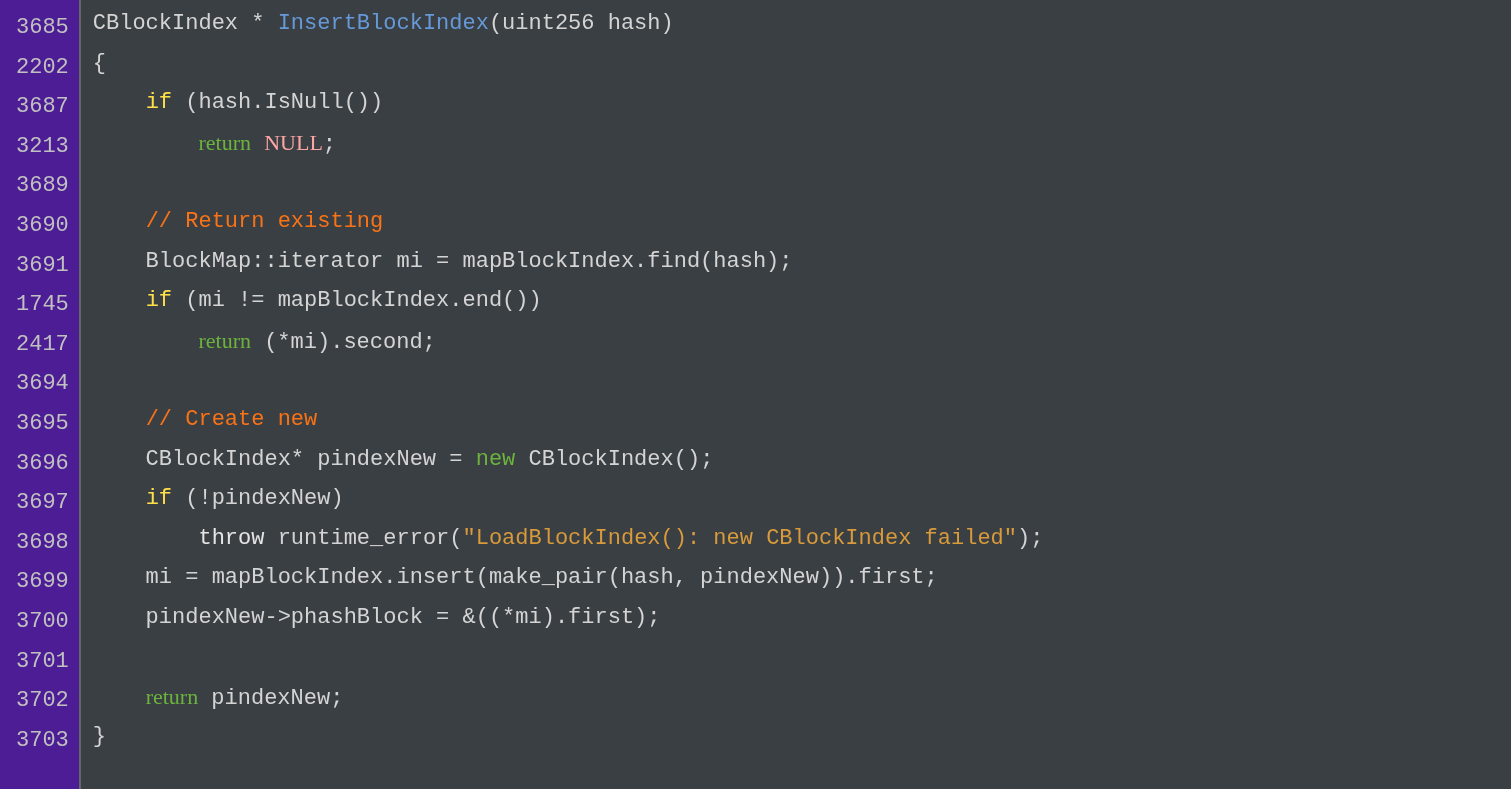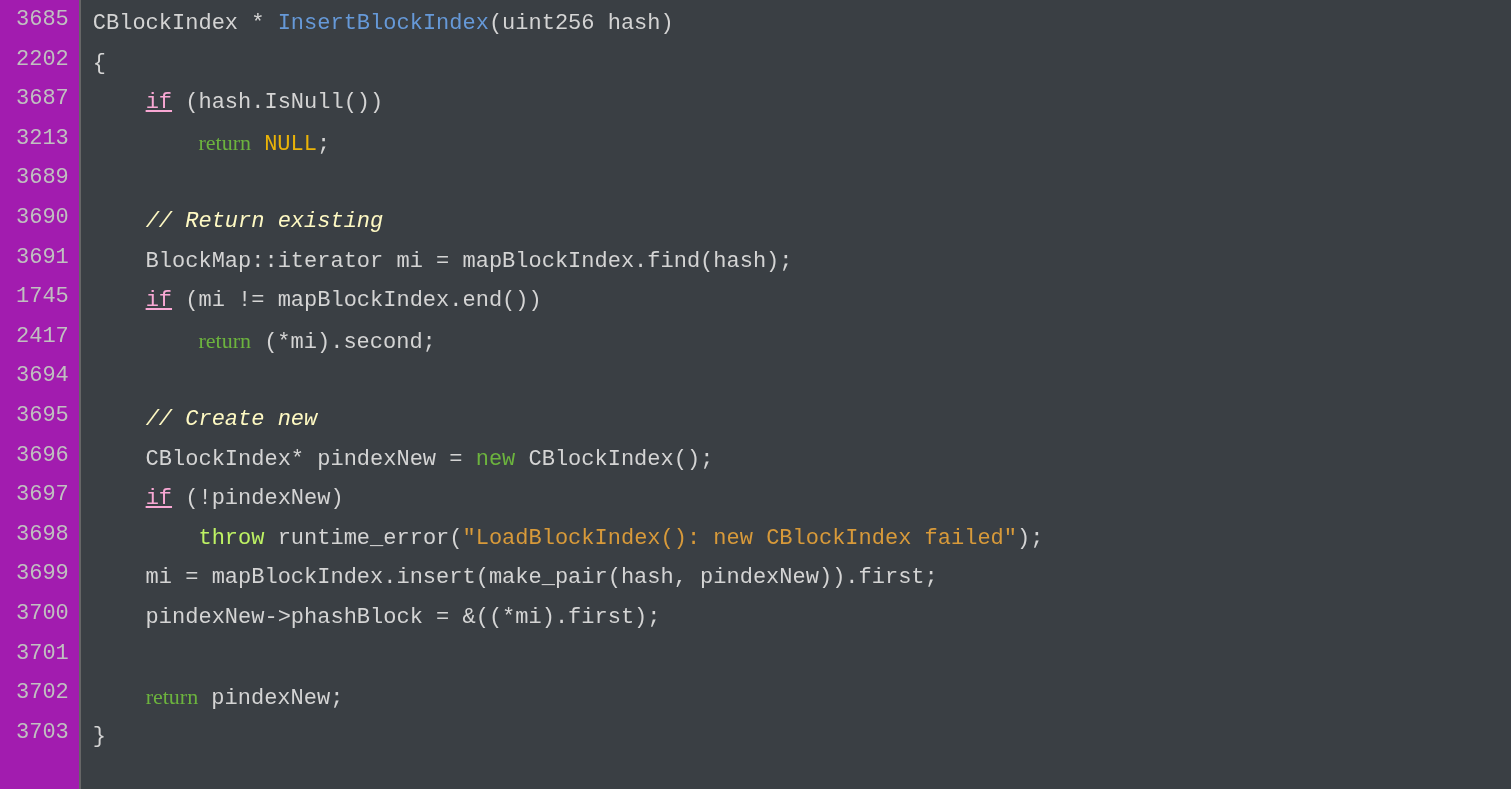--- a/index.html
+++ b/index.html
@@ -15,46 +15,46 @@
     color: #d4d4d4;
     width: 1511px;
     height: 789px;
     overflow: hidden;
   }
   .editor {
     display: flex;
     height: 100%;
   }
   .gutter {
-    background: #a21caf;
+    background: #4c1d95;
     color: #c0c0c0;
     text-align: right;
-    padding: 0 10px 4px 16px;
+    padding: 8px 10px 4px 16px;
     user-select: none;
     border-right: 2px solid #666;
   }
   .gutter-line {
     height: 1.8em;
   }
   .code {
     background: #3a3f44;
     padding: 4px 8px 4px 12px;
     white-space: pre;
     flex: 1;
   }
   .code-line {
     height: 1.8em;
   }
-  .kw-ctrl { color: #f9a8d4; text-decoration: underline; }
+  .kw-ctrl { color: #fde047; }
   .kw-new { color: #6cb33e; margin-top: 40px; }
-  .kw-throw { color: #bef264; }
+  .kw-throw { color: #e5e5e5; }
   .kw-return { color: #6cb33e; font-family: Liberation Serif, serif; }
   .fn-name { color: #6699d8; }
-  .null-const { color: #eab308; }
-  .comment { color: #fef9c3; font-style: italic; }
+  .null-const { color: #fca5a5; font-family: Liberation Serif, serif; }
+  .comment { color: #f97316; }
   .string { color: #d89a3a; }
   .punct { color: #d4d4d4; }
   .ident { color: #d4d4d4; }
 </style>
 </head>
 <body>
 
 <div class="editor">
   <div class="gutter" id="gutter">
       <div class="gutter-line">3685</div>

